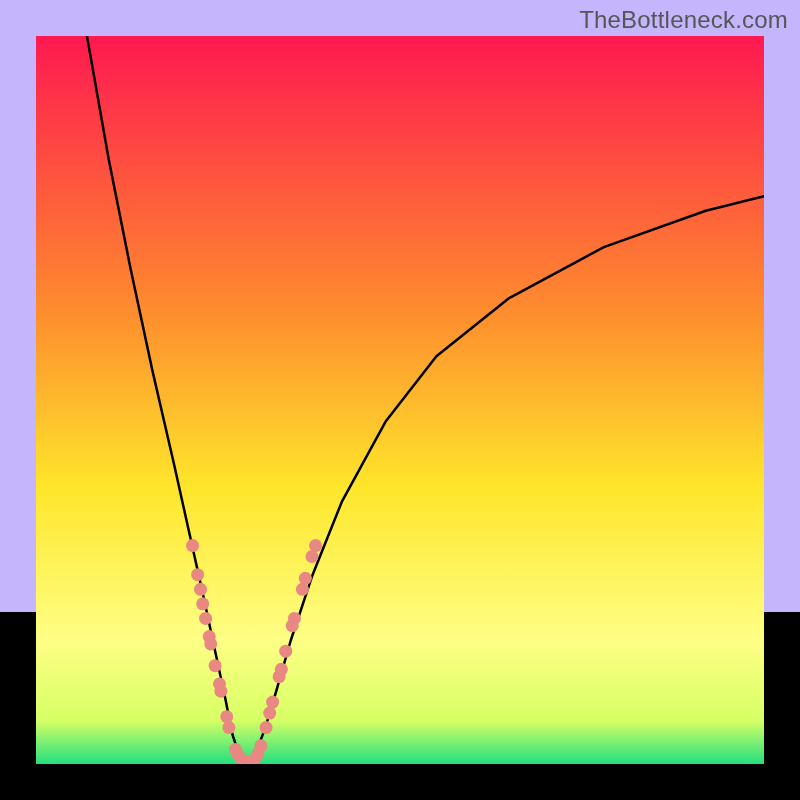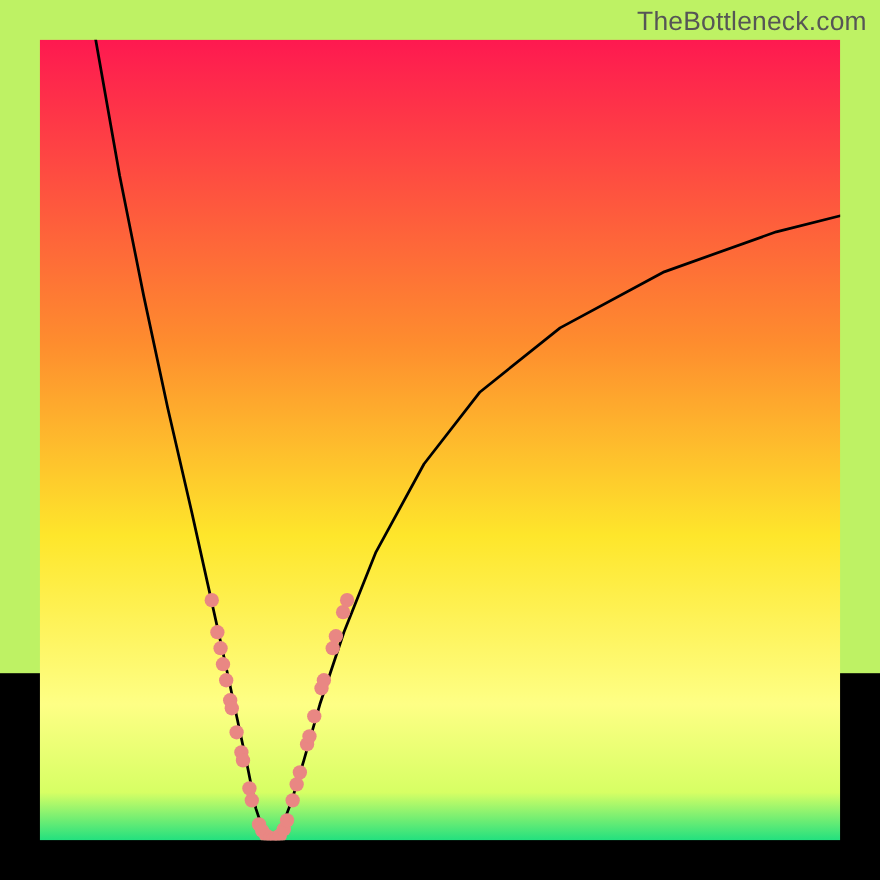--- a/index.html
+++ b/index.html
@@ -8,21 +8,21 @@
     width: 800px;
     height: 800px;
     overflow: hidden;
     background: #000;
     font-family: Arial, Helvetica, sans-serif;
   }
   .frame {
     position: absolute;
     top: 0; left: 0;
     width: 800px; height: 612px;
-    background: #bef264;
+    background: #c4b5fd;
   }
   .plot-area {
     position: absolute;
     top: 36px;
     left: 36px;
     width: 728px;
     height: 728px;
     overflow: hidden;
   }
   .plot-area svg {

